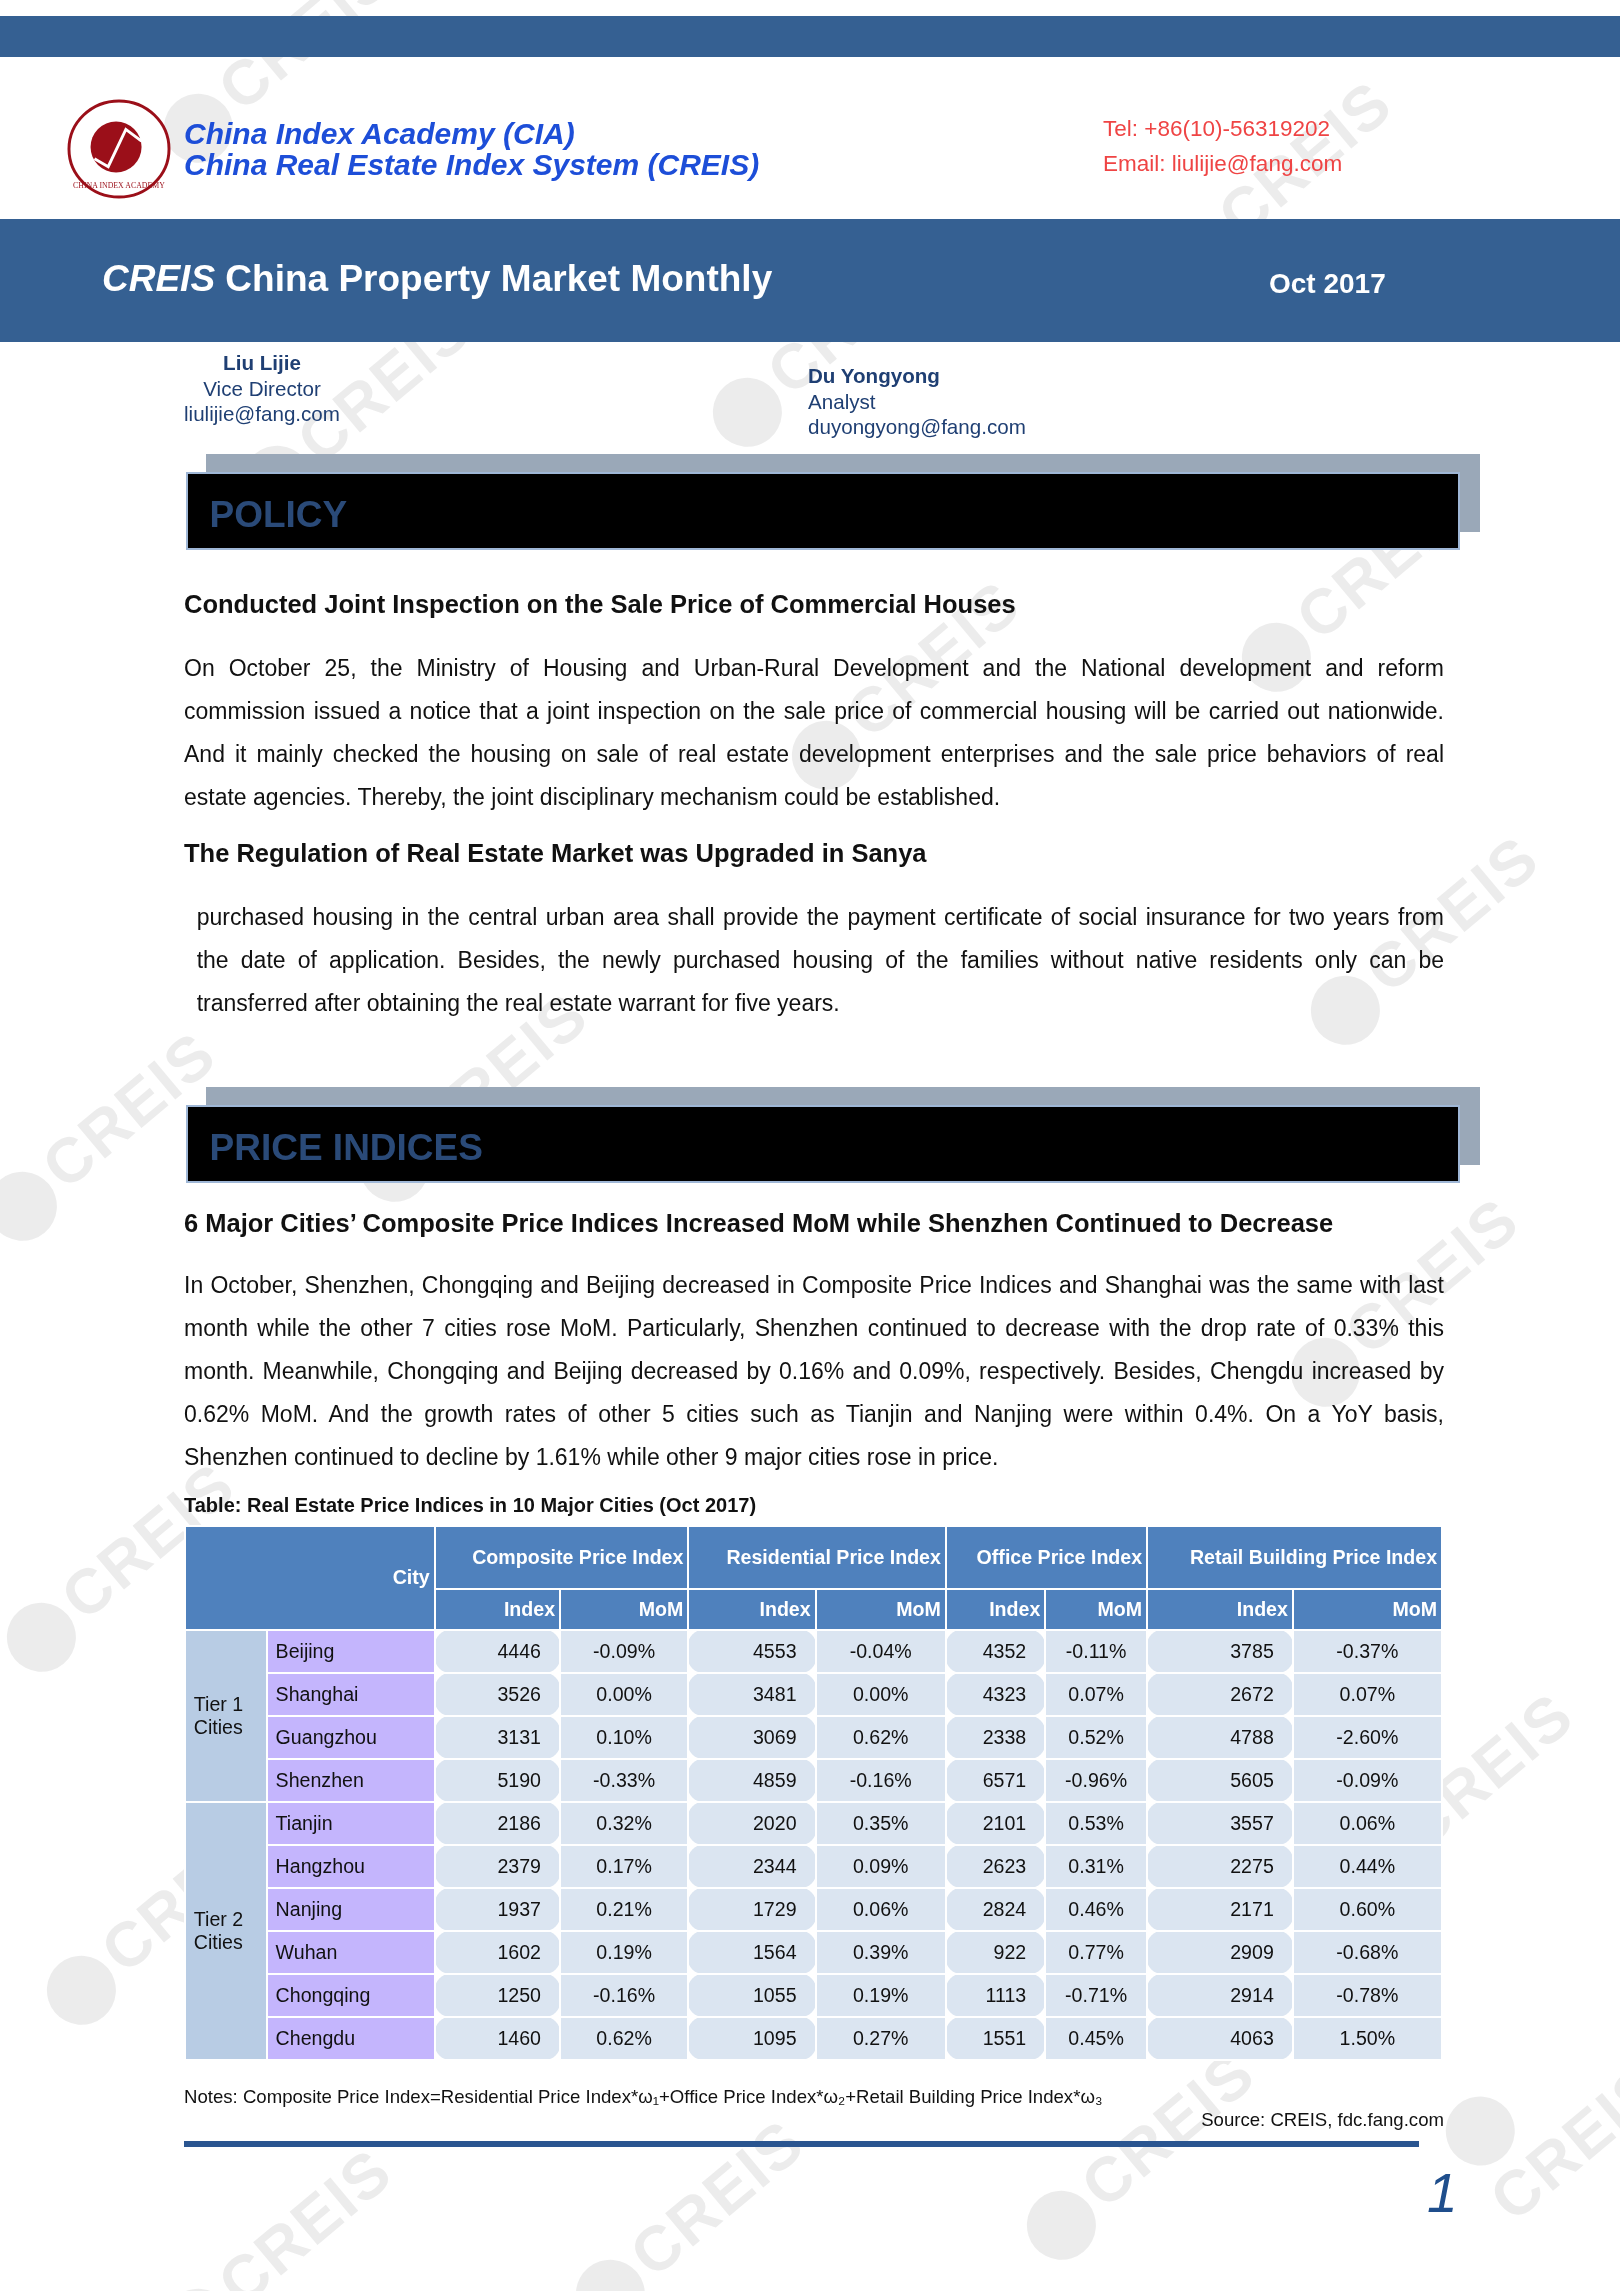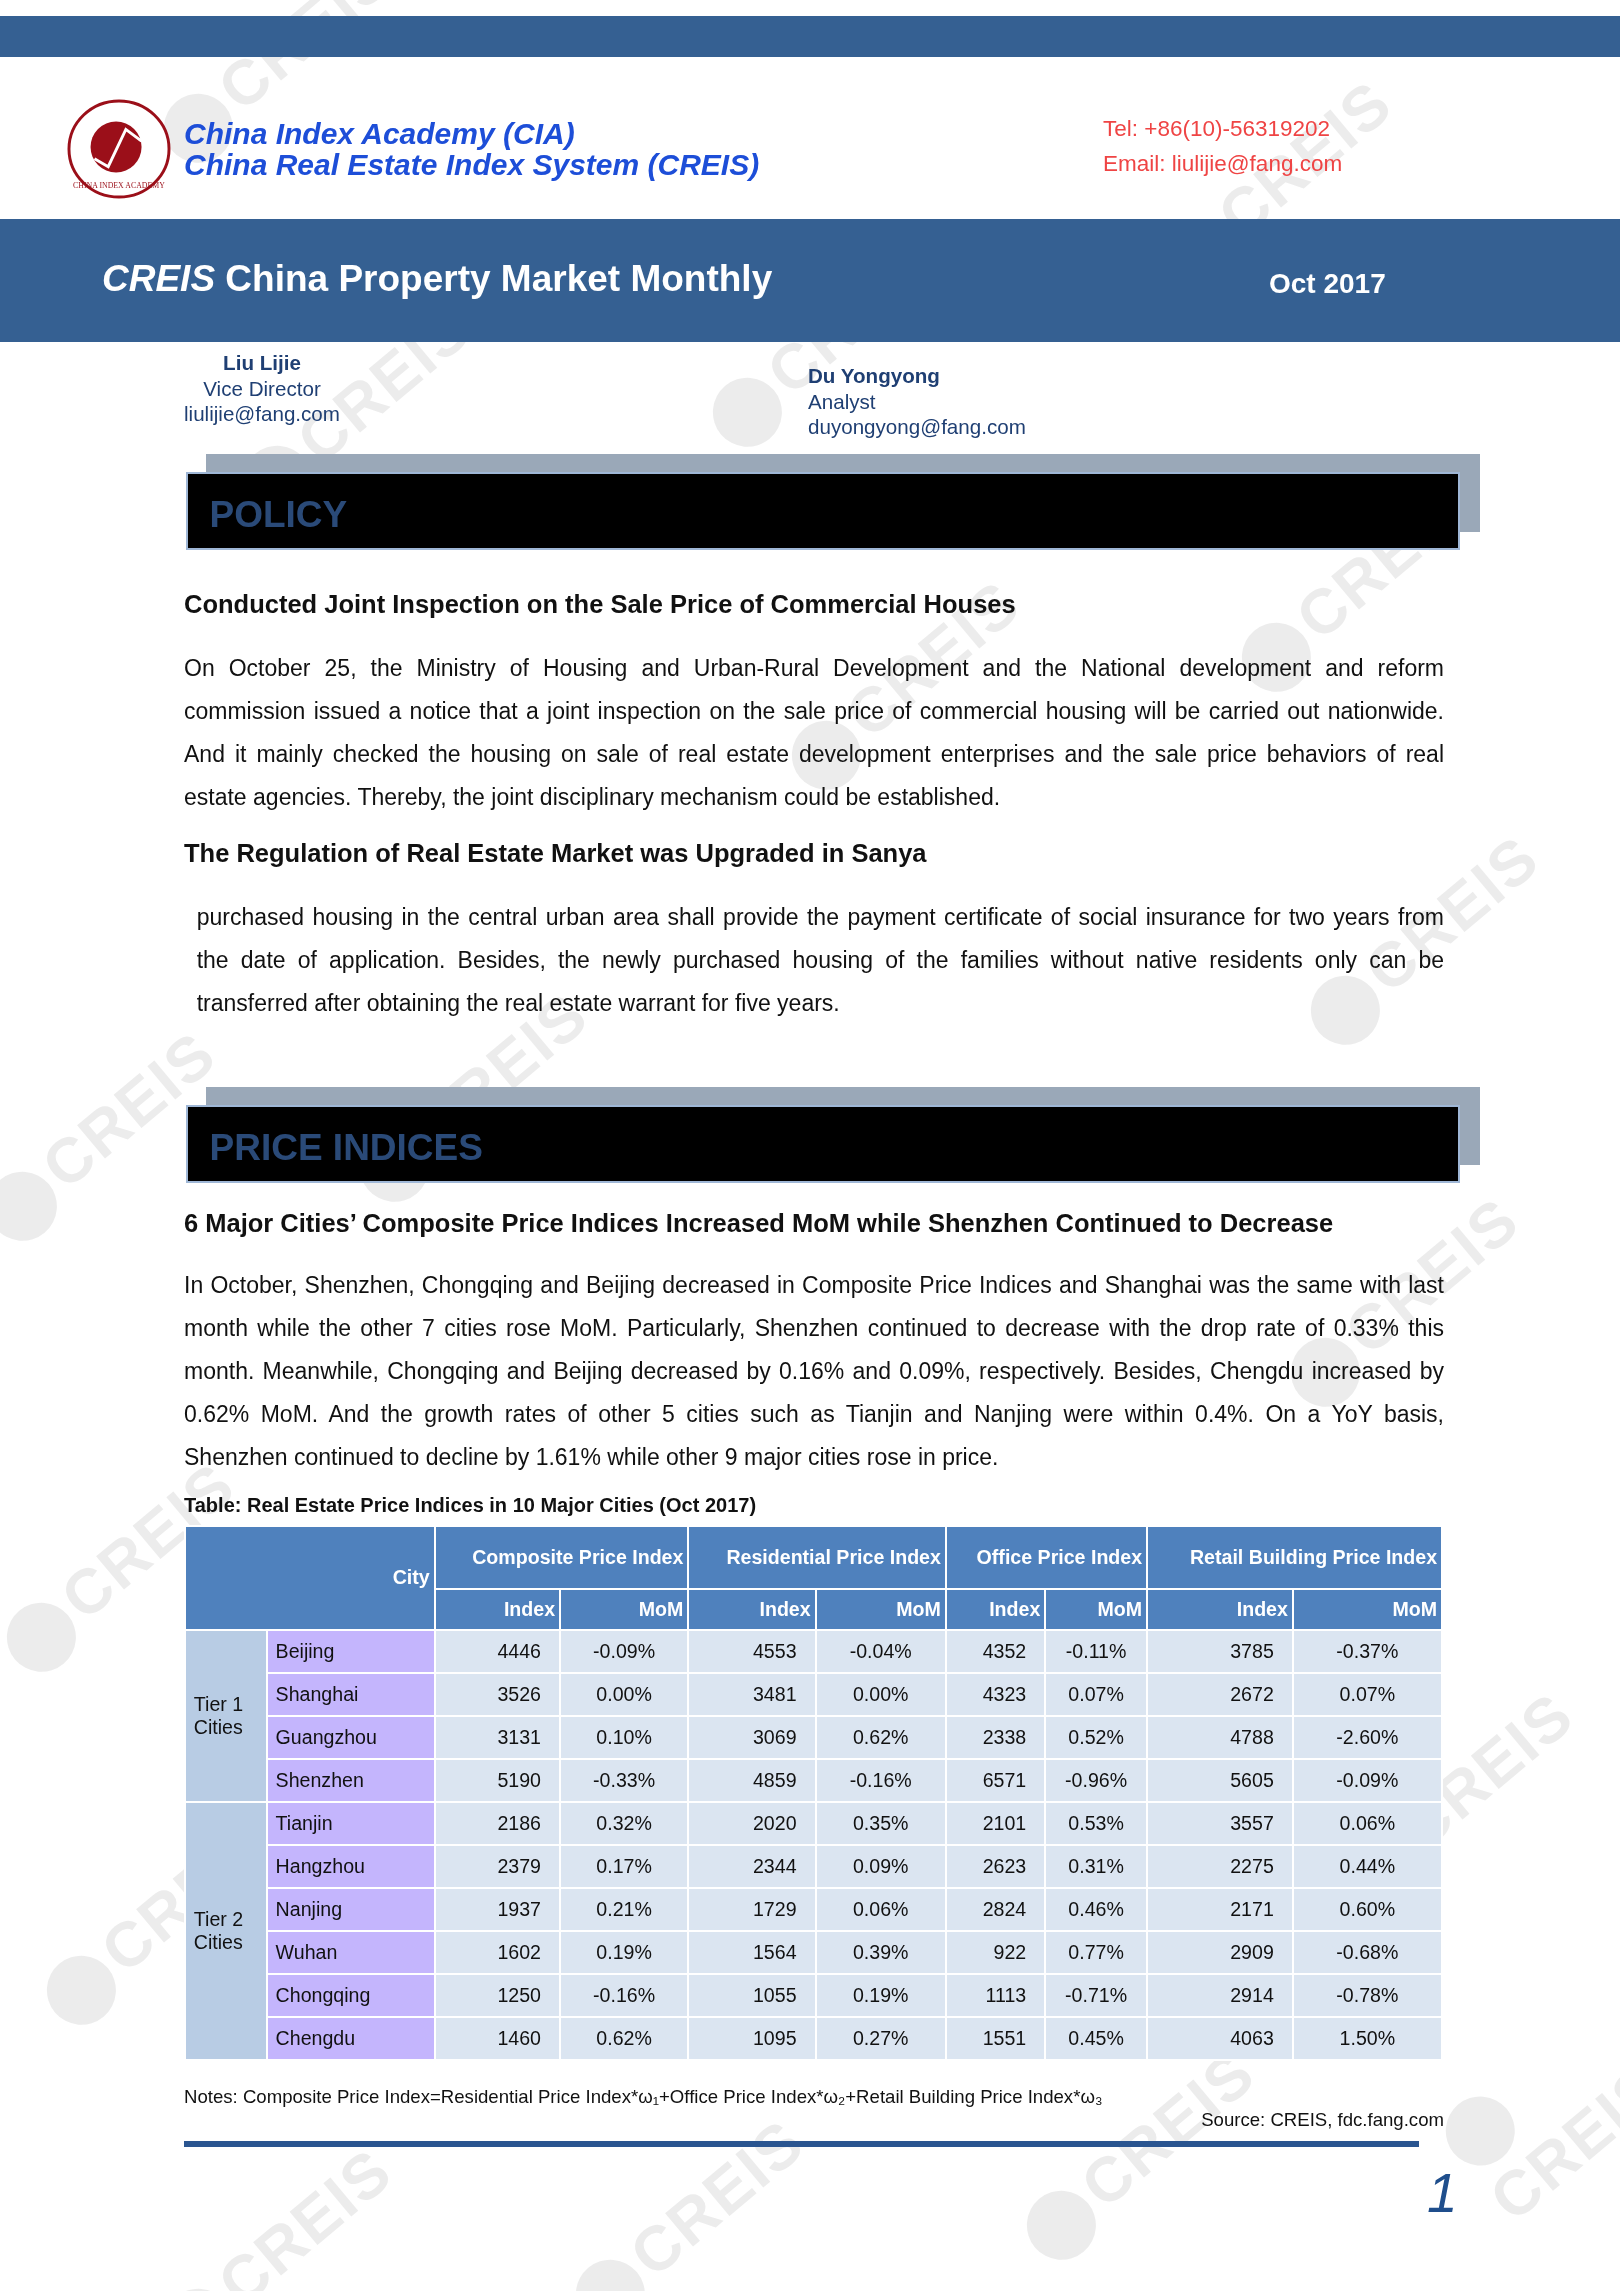--- a/index.html
+++ b/index.html
@@ -33,21 +33,21 @@
 
   .tbl-title { left: 184px; top: 1494px; font-size: 20px; font-weight: bold; }
   table.data { position: absolute; left: 184px; top: 1525px; width: 1259px; border-collapse: collapse; font-size: 19.6px; }
   table.data th, table.data td { border: 2.9px solid #ffffff; }
   table.data th { background: #4f81bd; color: #fff; font-weight: bold; text-align: right; padding: 0 3.9px; }
   table.data thead tr.r1 th { height: 61px; line-height: 21.6px; }
   table.data thead tr.r2 th { height: 39px; }
   table.data td { background: #dbe5f1; height: 39px; text-align: center; color: #111; }
   table.data td.tier { background: #b8cce4; text-align: left; padding-left: 7.8px; width: 71px; line-height: 23.5px; }
   table.data td.city { background: #c4b5fd; text-align: left; padding-left: 7.8px; width: 157px; }
-  table.data td.num { text-align: right; padding-right: 18px; }
+  table.data td.num { text-align: right; padding-right: 18px; border-radius: 15px; }
 
   .notes { left: 184px; top: 2086px; font-size: 18.6px; }
   .source { right: 176px; top: 2109px; font-size: 18.6px; }
   .rule { left: 184px; top: 2141px; width: 1235px; height: 5.9px; background: #2a5590; }
   .page-num { left: 1427px; top: 2161px; font-size: 55px; font-style: italic; color: #1f4e8c; }
 </style>
 </head>
 <body>
 
 <div class="wm" style="left:137px;top:19.6px;">CREIS</div>

